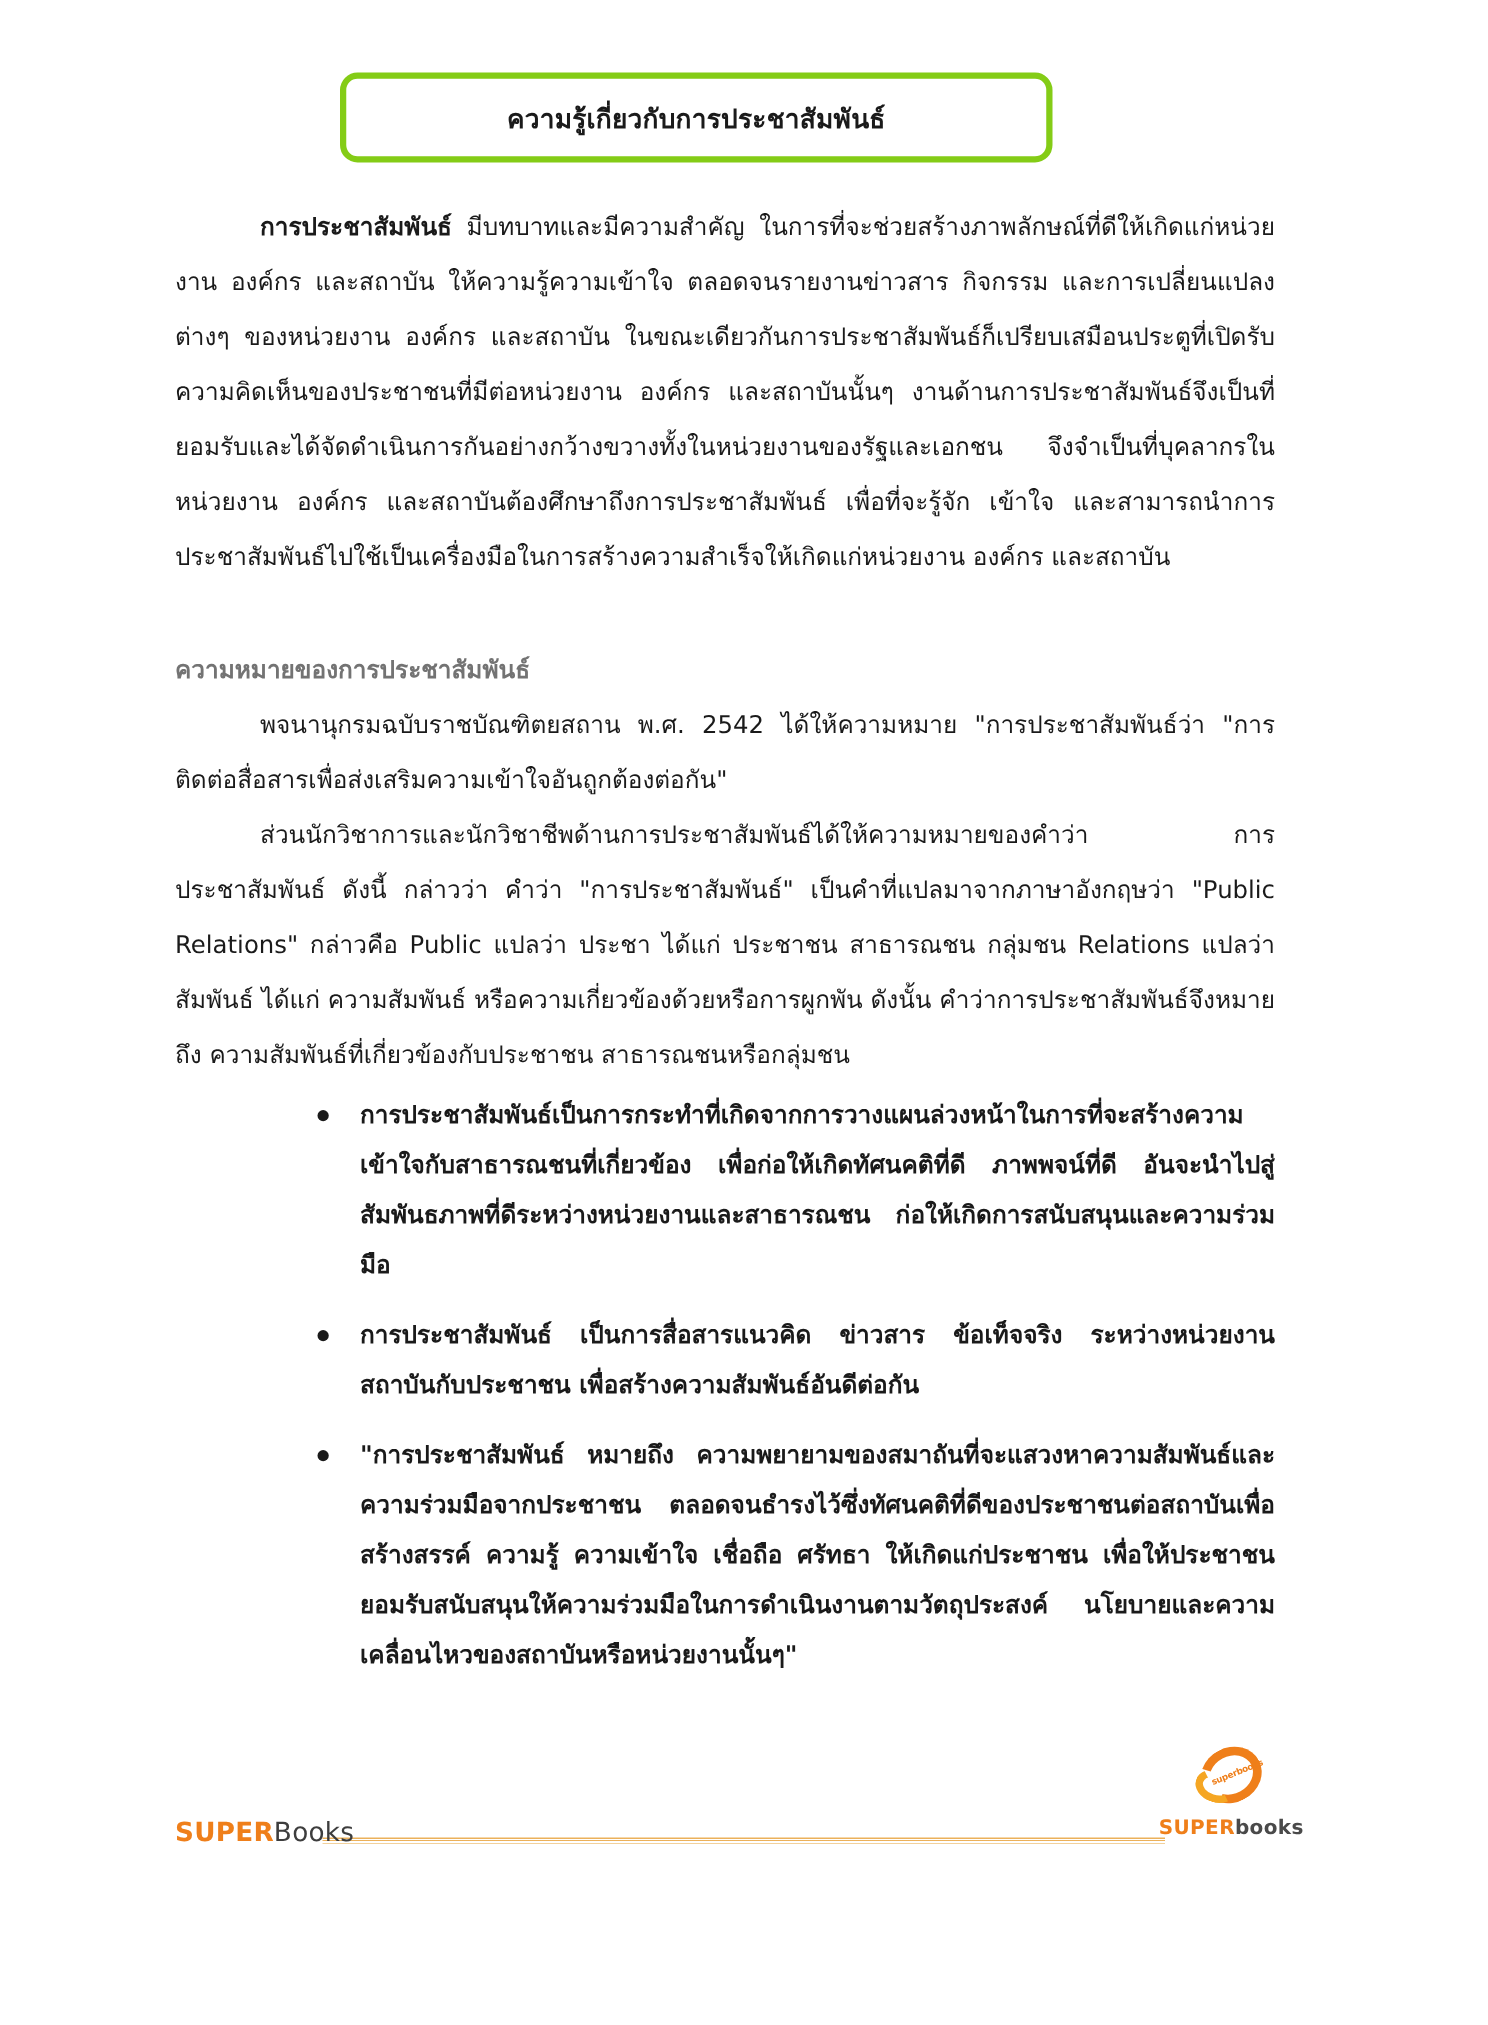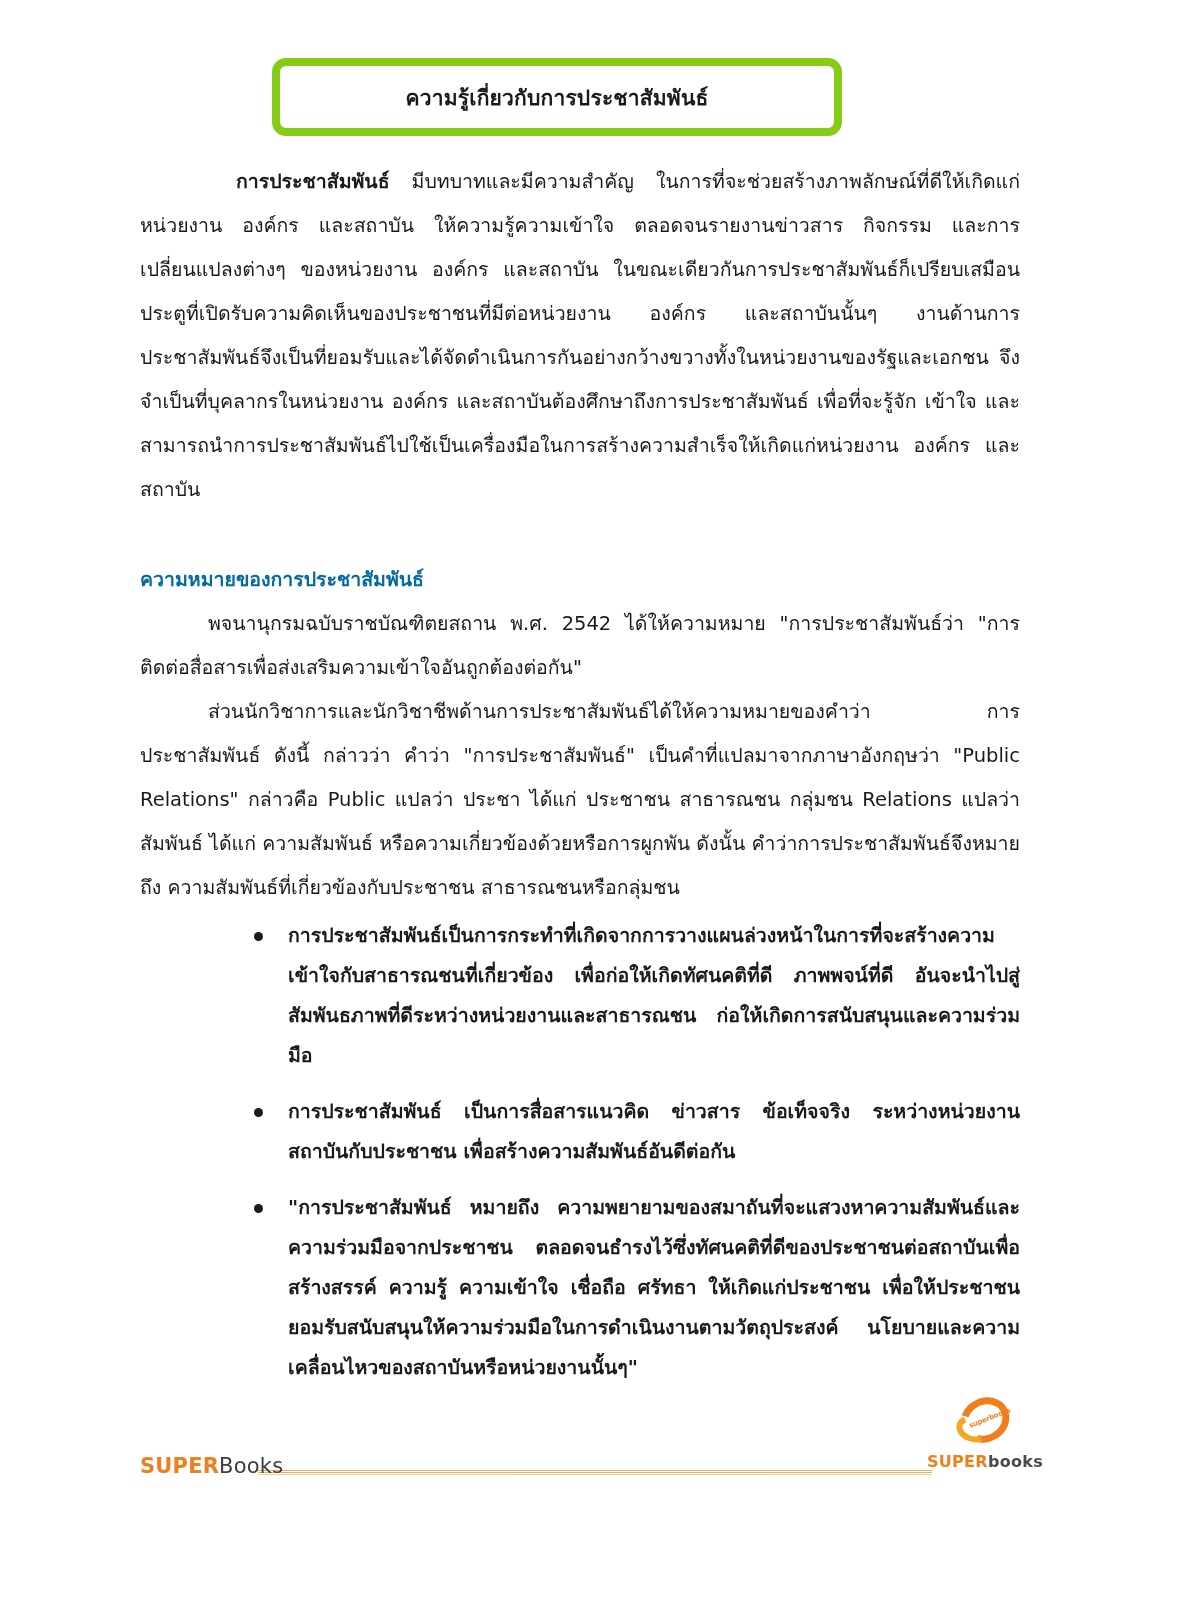--- a/index.html
+++ b/index.html
@@ -22,21 +22,21 @@
   }
 
   
   .title-wrap {
     position: absolute;
     left: 272px;
     top: 58px;
     width: 570px;
   }
   .title-box {
-    border: 8px solid #84cc16;
+    border: 5px solid #84cc16;
     border-radius: 14px;
     height: 62px;
     display: flex;
     align-items: center;
     justify-content: center;
     background: #ffffff;
   }
   .title-box .title-text {
     font-size: 21px;
     font-weight: bold;
@@ -57,30 +57,29 @@
     line-height: 44px;
     text-align: justify;
     text-justify: inter-word;
     color: #1a1a1a;
   }
   p.para.indent {
     text-indent: 68px;
   }
   .lead-bold {
     font-weight: bold;
-    margin-left: 28px;
   }
   .gap-lg { height: 46px; }
 
   h2.section-head {
     margin: 0;
     font-size: 19.5px;
     line-height: 44px;
     font-weight: bold;
-    color: #0369a1;
+    color: #737373;
   }
 
   .underline-head {
     text-decoration: underline;
     text-underline-offset: 4px;
   }
 
   
   ul.bullets {
     list-style: none;

